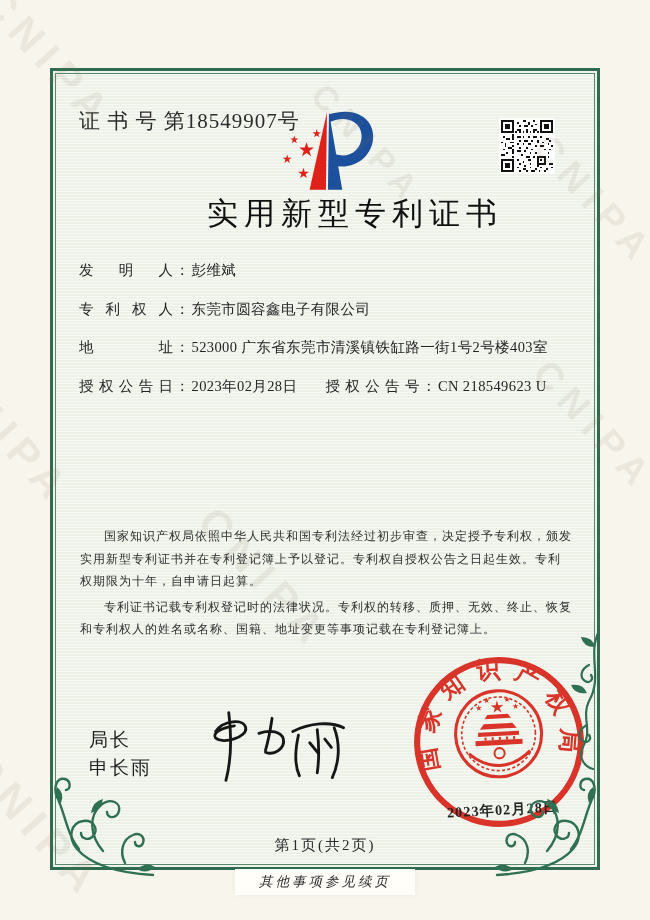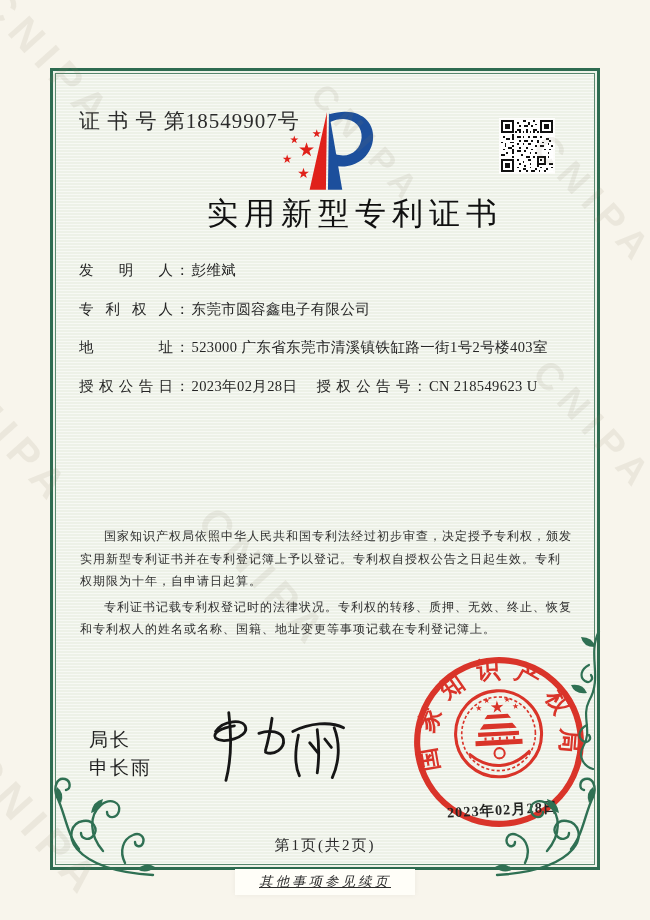--- a/index.html
+++ b/index.html
@@ -18,35 +18,35 @@
   .cert-no{position:absolute;left:26px;top:36px;font-size:21px;letter-spacing:1px;color:#2b2b2b;}
   .logo{position:absolute;left:226px;top:30px;width:102px;height:96px;}
   .qr{position:absolute;left:446px;top:47px;width:52px;height:52px;background:#fdfdfb;padding:2px;}
   .title{position:absolute;left:0;top:122px;width:100%;text-align:center;font-size:31px;
          font-weight:400;letter-spacing:6px;color:#101010;padding-left:30px;}
   .fields{position:absolute;left:26px;top:187px;right:22px;font-size:14.5px;color:#252525;}
   .frow{margin-bottom:14.5px;line-height:24px;white-space:nowrap;}
   .flabel{display:inline-block;width:94px;text-align:justify;text-align-last:justify;vertical-align:top;}
   .fcolon{display:inline-block;margin:0 2px 0 2px;}
   .fvalue{letter-spacing:.4px;}
-  .gap2{margin-left:19px;}
+  .gap2{margin-left:28px;}
   .bodytext{position:absolute;left:27px;top:454px;width:492px;
             font-size:12px;line-height:22.5px;letter-spacing:1px;color:#2e2e2e;}
   .bodytext p{margin:0 0 3px 0;text-indent:2em;}
   .sig-block{position:absolute;left:36px;top:655px;font-size:19px;line-height:28px;color:#1f1f1f;letter-spacing:2px;}
   .sig-script{position:absolute;left:140px;top:632px;width:160px;height:88px;}
   .seal{position:absolute;left:358px;top:583px;width:176px;height:176px;transform:rotate(-3deg);opacity:.93;}
   .page-num{position:absolute;left:0;bottom:12px;width:100%;text-align:center;font-size:15px;
             letter-spacing:2px;color:#2b2b2b;}
   .orn{position:absolute;z-index:4;pointer-events:none;}
   .orn-bl{left:-14px;bottom:-14px;width:118px;height:128px;}
   .orn-br{right:-14px;bottom:-14px;width:128px;height:256px;}
   .footer-note{position:absolute;left:50%;top:869px;transform:translateX(-50%);z-index:2;
                background:#fffef8;padding:4px 24px;font-style:italic;font-size:13.5px;
-               letter-spacing:3px;color:#2c2c2c;box-shadow:0 0 6px rgba(0,0,0,.05);text-decoration:underline;}
+               letter-spacing:3px;color:#2c2c2c;box-shadow:0 0 6px rgba(0,0,0,.05);}
 </style>
 </head>
 <body>
 
 <div class="page">
 
   <span class="wm" style="left:8px;top:-22px;font-size:42px;">CNIPA</span>
   <span class="wm" style="left:332px;top:76px;font-size:34px;">CNIPA</span>
   <span class="wm" style="left:-34px;top:354px;font-size:42px;">CNIPA</span>
   <span class="wm" style="left:224px;top:498px;font-size:42px;">CNIPA</span>

